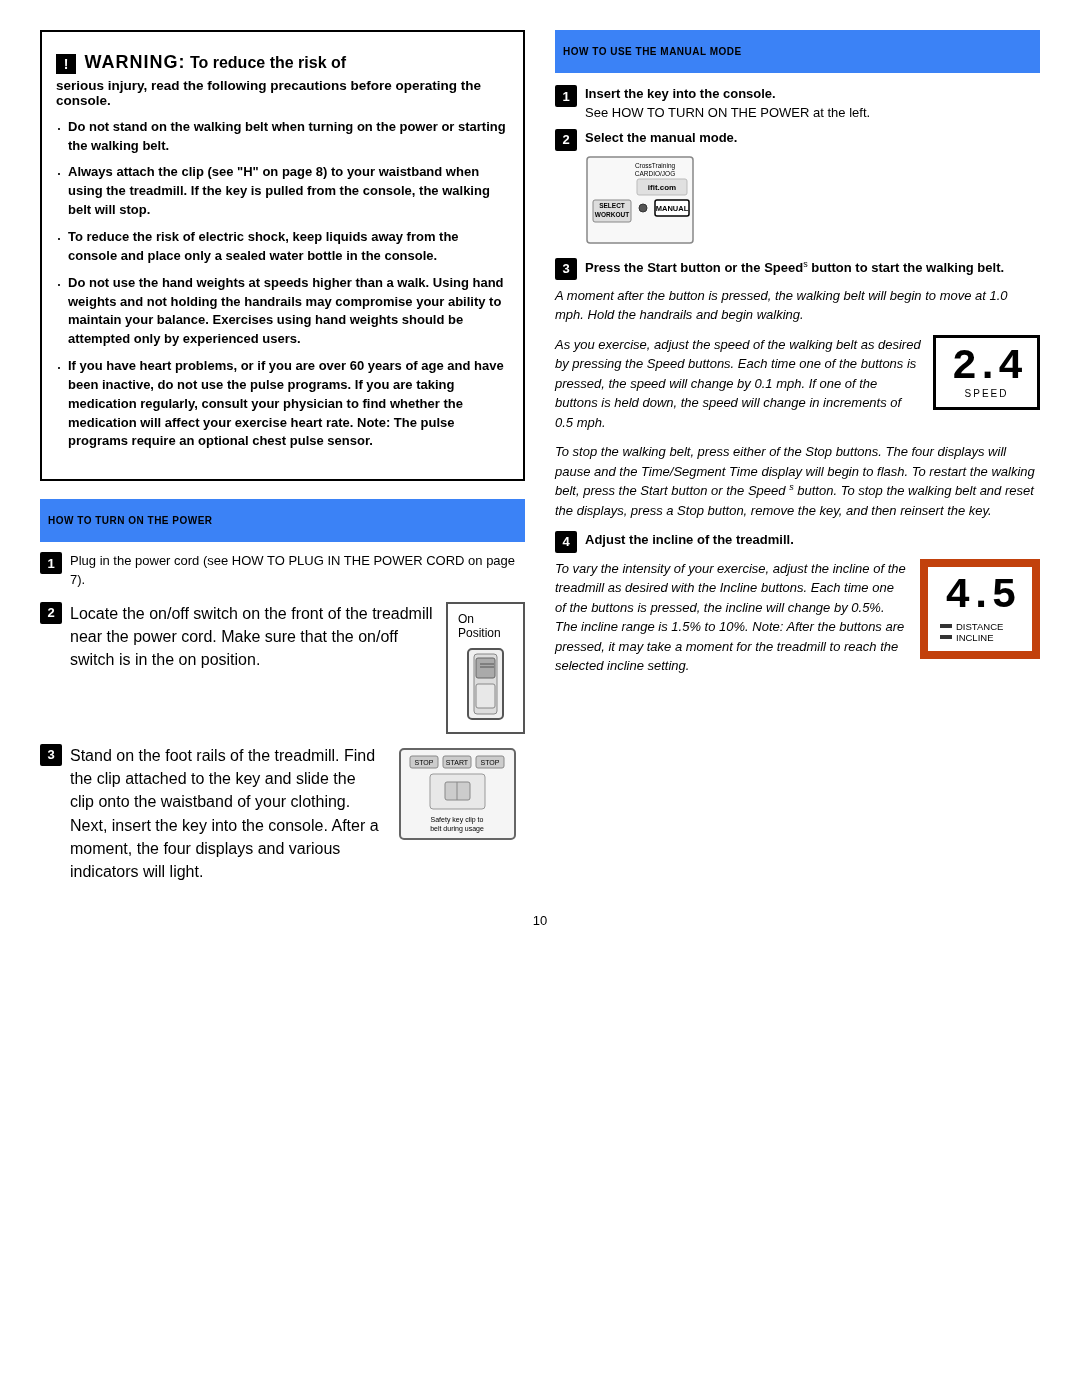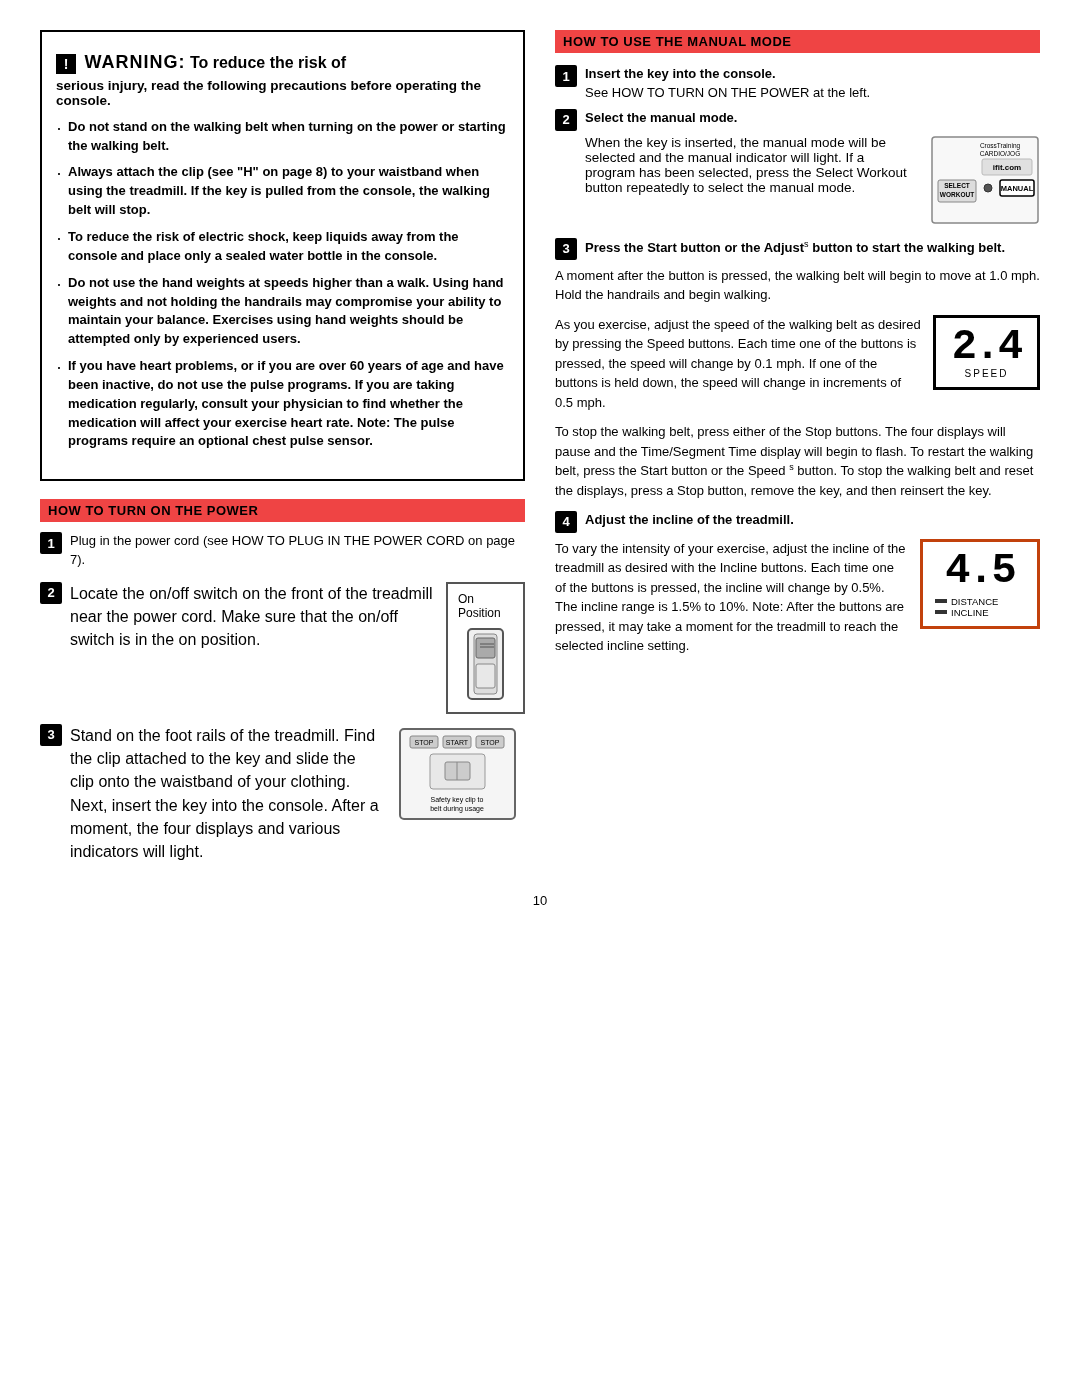--- a/index.html
+++ b/index.html
@@ -89,24 +89,24 @@
       line-height: 1;
       top: 1px;
     }
 
     .bullet-list li b {
       font-weight: bold;
     }
 
     
     .section-header {
-      background: #ef4444;
-      font-weight: bold;
-      font-size: 13px;
-      padding: 4px 8px;
+      background: #3b82f6;
+      font-weight: bold;
+      font-size: 10px;
+      padding: 16px 8px;
       margin-bottom: 10px;
       letter-spacing: 0.5px;
       text-transform: uppercase;
     }
 
     
     .step {
       display: flex;
       gap: 8px;
       margin-bottom: 12px;
@@ -189,21 +189,21 @@
     }
 
     .speed-label-text {
       font-size: 10px;
       letter-spacing: 2px;
       margin-top: 0;
     }
 
     
     .incline-display {
-      border: 3px solid #c2410c;
+      border: 8px solid #c2410c;
       padding: 8px 12px;
       width: 120px;
       text-align: center;
     }
 
     .incline-number {
       font-size: 42px;
       font-weight: 900;
       font-family: 'Courier New', monospace;
       letter-spacing: -2px;
@@ -232,20 +232,21 @@
 
     
     .right-col .section-header {
       margin-bottom: 12px;
     }
 
     .para-text {
       font-size: 13px;
       line-height: 1.5;
       margin-bottom: 10px;
+      font-style: italic;
     }
 
     
     .step2-with-figure {
       display: flex;
       gap: 12px;
       margin-bottom: 10px;
     }
 
     .step2-text {
@@ -374,21 +375,20 @@
     </div>
 
     <div style="margin-bottom:10px;">
       <div class="step" style="margin-bottom:4px;">
         <span class="step-number">2</span>
         <div class="step-content">
           <b>Select the manual mode.</b>
         </div>
       </div>
       <div class="step2-with-figure" style="padding-left:30px;">
-        <div class="step2-text">When the key is inserted, the manual mode will be selected and the manual indicator will light. If a program has been selected, press the Select Workout button repeatedly to select the manual mode.</div>
         <div class="step2-figure">
           
           <svg width="110" height="90" viewBox="0 0 110 90">
 
             <rect x="2" y="2" width="106" height="86" rx="3" fill="#f8f8f8" stroke="#888" stroke-width="1.5"></rect>
 
             <text x="70" y="13" font-size="6.5" font-family="Arial" text-anchor="middle">CrossTraining</text>
             <text x="70" y="21" font-size="6.5" font-family="Arial" text-anchor="middle">CARDIO/JOG</text>
 
             <rect x="52" y="24" width="50" height="16" rx="2" fill="#e0e0e0" stroke="#bbb" stroke-width="1"></rect>
@@ -404,21 +404,21 @@
             <circle cx="58" cy="53" r="4" fill="#555" stroke="#333" stroke-width="1"></circle>
           </svg>
         </div>
       </div>
     </div>
 
     <div style="margin-bottom:10px;">
       <div class="step" style="margin-bottom:6px;">
         <span class="step-number">3</span>
         <div class="step-content">
-          <b>Press the Start button or the Adjust</b><span class="superscript-s">s</span><b> button to start the walking belt.</b>
+          <b>Press the Start button or the Speed</b><span class="superscript-s">s</span><b> button to start the walking belt.</b>
         </div>
       </div>
       <div class="para-text" style="padding-left:0;">A moment after the button is pressed, the walking belt will begin to move at 1.0 mph. Hold the handrails and begin walking.</div>
 
       <div class="speed-para-figure">
         <div class="para-text" style="flex:1; margin-bottom:0;">As you exercise, adjust the speed of the walking belt as desired by pressing the Speed buttons. Each time one of the buttons is pressed, the speed will change by 0.1 mph. If one of the buttons is held down, the speed will change in increments of 0.5 mph.</div>
         <div style="flex-shrink:0;">
           <div class="speed-display">
             <div class="speed-number">2.4</div>
             <div class="speed-label-text">SPEED</div>

